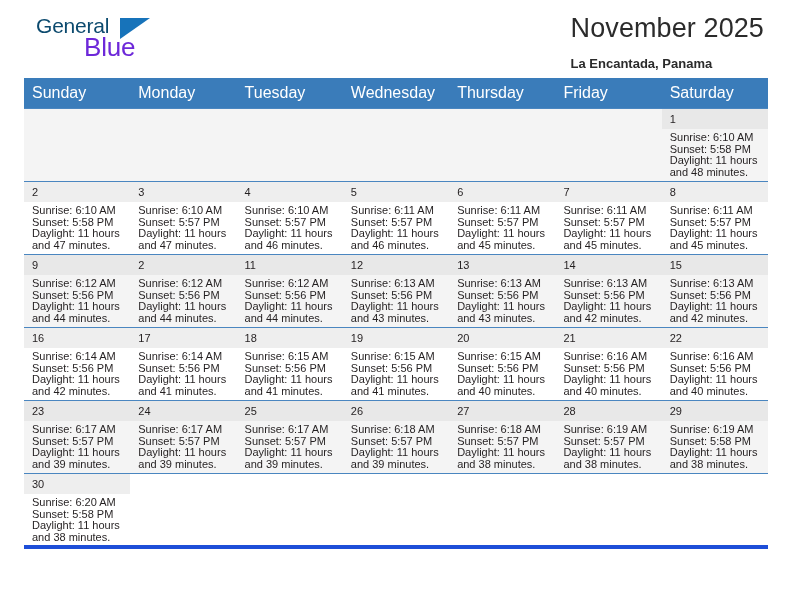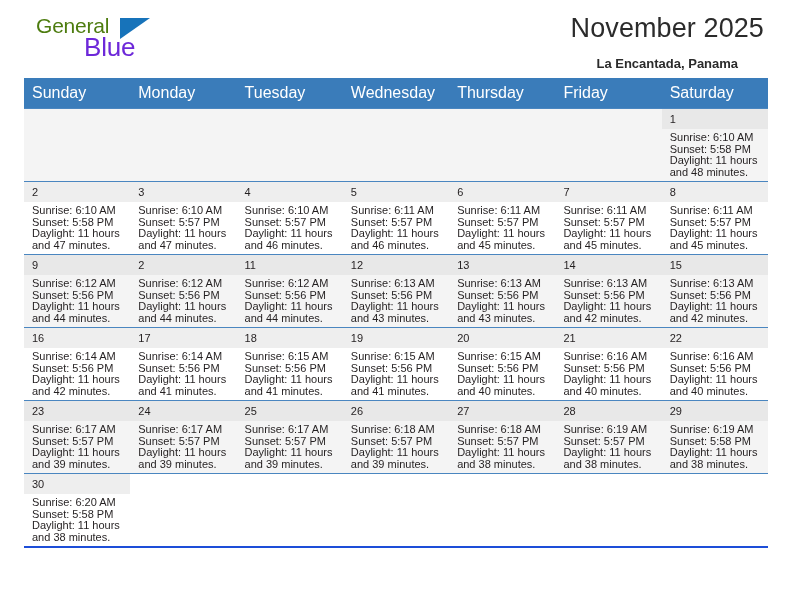--- a/index.html
+++ b/index.html
@@ -35,21 +35,21 @@
     margin-top: 14px;
     width: 200px;
     height: 52px;
   }
   .brand-line1 {
     position: absolute;
     left: 12px;
     top: 0px;
     font-size: 21px;
     letter-spacing: -0.2px;
-    color: #4d7c0f;
+    color: #0c4a6e;
     line-height: 24px;
   }
   .brand-flag {
     position: absolute;
     left: 96px;
     top: 4px;
     width: 0;
     height: 0;
     border-left: 30px solid #1773ba;
     border-bottom: 21px solid transparent;
@@ -58,21 +58,21 @@
     position: absolute;
     left: 60px;
     top: 21px;
     font-size: 26px;
     letter-spacing: -0.2px;
     color: #6d28d9;
     line-height: 24px;
   }
   .titles {
     margin-top: 12px;
-    text-align: center;
+    text-align: left;
     padding-right: 4px;
   }
   .cal-title {
     font-size: 27px;
     font-weight: normal;
     color: #2b2b2b;
     line-height: 32px;
     letter-spacing: 0.1px;
   }
   .cal-subtitle {
@@ -109,21 +109,21 @@
     box-sizing: border-box;
     overflow: hidden;
   }
   .calendar tr.shaded td {
     background: #f4f4f4;
   }
   .calendar tr.plain td {
     background: #ffffff;
   }
   .calendar tbody tr:last-child td {
-    border-bottom: 2px solid #1d4ed8;
+    border-bottom: 4px solid #1d4ed8;
   }
   .daynum {
     display: block;
     font-size: 11px;
     color: #231f20;
     padding: 4px 0 3px 8px;
     background: #eeeeee;
     line-height: 13px;
     min-height: 13px;
   }

